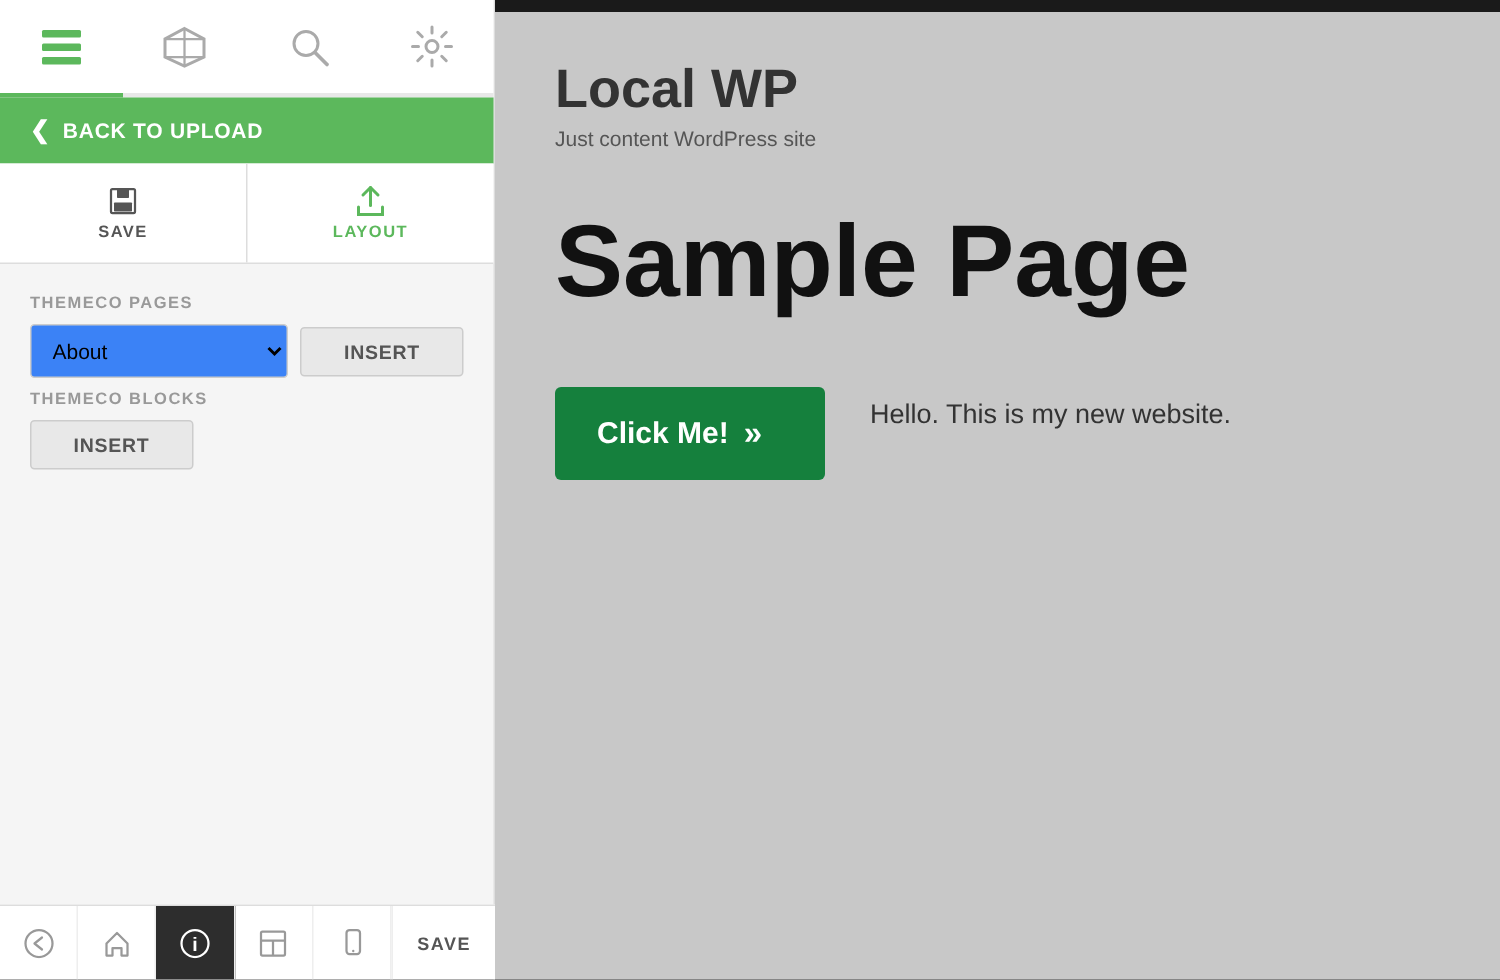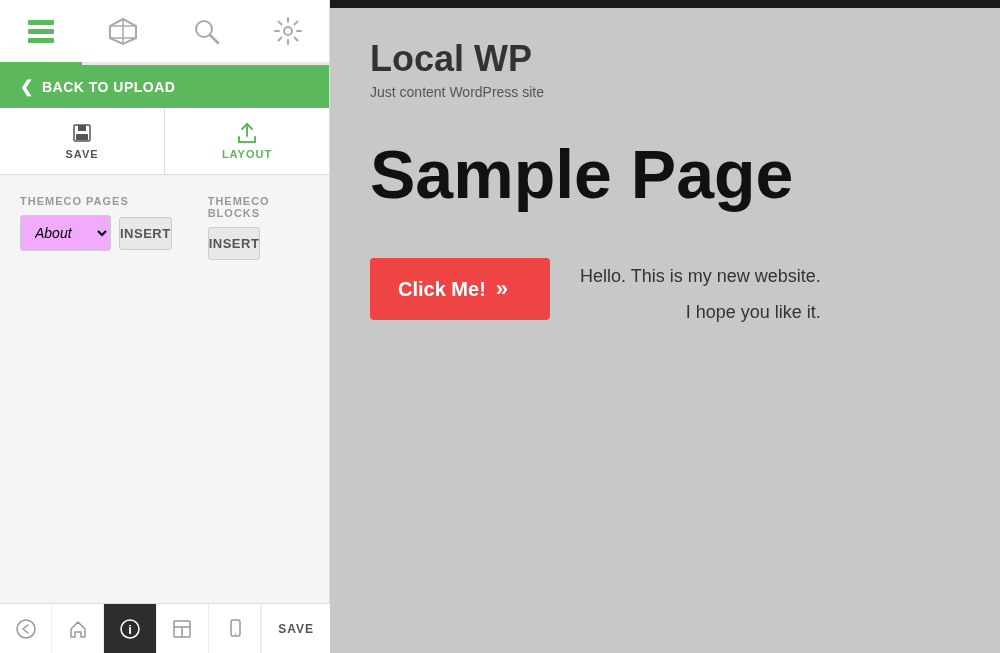--- a/index.html
+++ b/index.html
@@ -119,22 +119,22 @@
     }
 
     .action-btn svg {
       width: 22px;
       height: 22px;
     }
 
     .sidebar-content {
       padding: 20px;
       display: flex;
-      flex-direction: row;
-      gap: 36px;
+      flex-direction: column;
+      gap: 8px;
       flex: 1;
     }
 
     .section-label {
       font-size: 11px;
       font-weight: bold;
       color: #999;
       letter-spacing: 1px;
       margin-bottom: 8px;
     }
@@ -144,28 +144,27 @@
       gap: 8px;
       align-items: center;
     }
 
     .select-row select {
       flex: 1;
       padding: 8px 10px;
       border: 1px solid #ccc;
       border-radius: 3px;
       font-size: 14px;
-      background: #f0abfc;
+      background: #3b82f6;
       appearance: auto;
       cursor: pointer;
-      font-style: italic;
     }
 
     .insert-btn {
-      padding: 8px 0;
+      padding: 8px 28px;
       background: #e8e8e8;
       border: 1px solid #ccc;
       border-radius: 3px;
       font-size: 13px;
       font-weight: bold;
       color: #555;
       cursor: pointer;
       letter-spacing: 0.5px;
     }
 
@@ -246,21 +245,21 @@
     }
 
     .content-row {
       display: flex;
       align-items: flex-start;
       gap: 30px;
       margin-top: 10px;
     }
 
     .click-me-btn {
-      background: #ef4444;
+      background: #15803d;
       color: #fff;
       border: none;
       padding: 18px 28px;
       font-size: 20px;
       font-weight: bold;
       cursor: pointer;
       border-radius: 4px;
       display: flex;
       align-items: center;
       gap: 10px;
@@ -400,17 +399,16 @@
     <div class="site-title">Local WP</div>
     <div class="site-tagline">Just content WordPress site</div>
     <div class="page-title">Sample Page</div>
     <div class="content-row">
       <button class="click-me-btn">
         <span>Click Me!</span>
         <span class="arrow">»</span>
       </button>
       <div class="site-text">
         <div>Hello. This is my new website.</div>
-        <div>I hope you like it.</div>
       </div>
     </div>
   </div>
 </div>
 
 </body></html>

